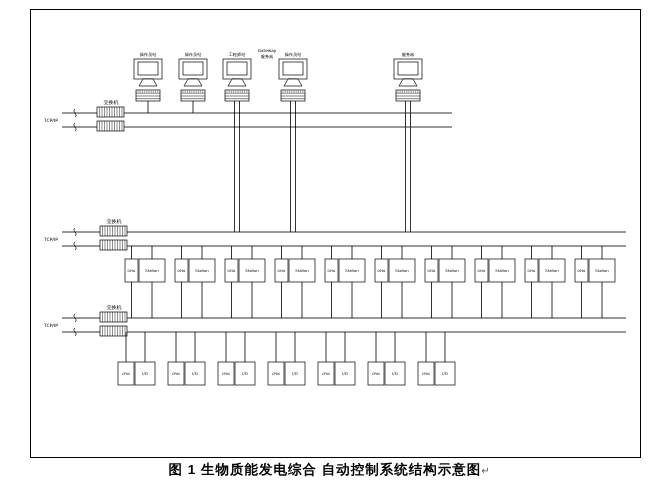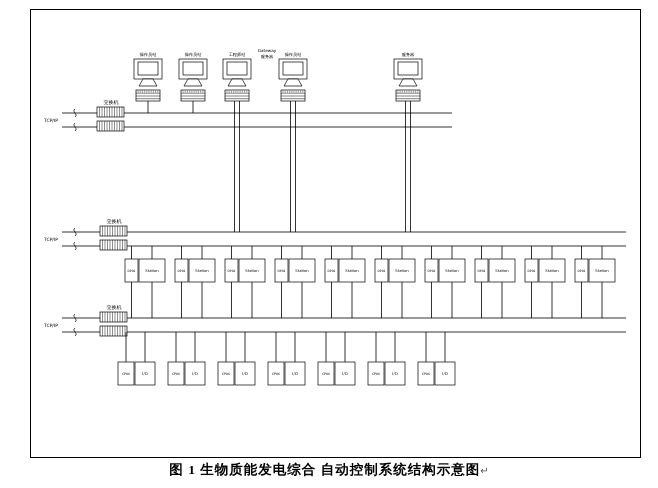--- a/index.html
+++ b/index.html
@@ -1,21 +1,21 @@
 <!DOCTYPE html>
 <html><head>
 <meta charset="utf-8">
 <style>
   html,body{margin:0;padding:0;background:#ffffff;}
   .page{position:relative;width:658px;height:488px;background:#fff;overflow:hidden;
         font-family:"DejaVu Sans","Liberation Sans",sans-serif;}
   svg{position:absolute;left:0;top:0;}
   svg text{font-family:"DejaVu Sans","Liberation Sans",sans-serif;fill:#000;}
   .caption{position:absolute;left:0;top:461px;width:658px;text-align:center;
-           font-family:Liberation Serif, serif;font-size:13.5px;
+           font-family:Liberation Sans, sans-serif;font-size:13.5px;
            font-weight:600;color:#000;letter-spacing:1px;}
   .pmark{font-size:10px;color:#555;font-weight:400;letter-spacing:0;}
 </style>
 </head>
 <body>
 
 <div class="page">
   <svg id="diag" width="658" height="458" viewBox="0 0 658 458">
       <rect x="30.5" y="9.5" width="610" height="448" fill="none" stroke="#000" stroke-width="1"></rect>
       <line x1="62" y1="113" x2="452" y2="113" stroke="#000" stroke-width="0.8"></line>

